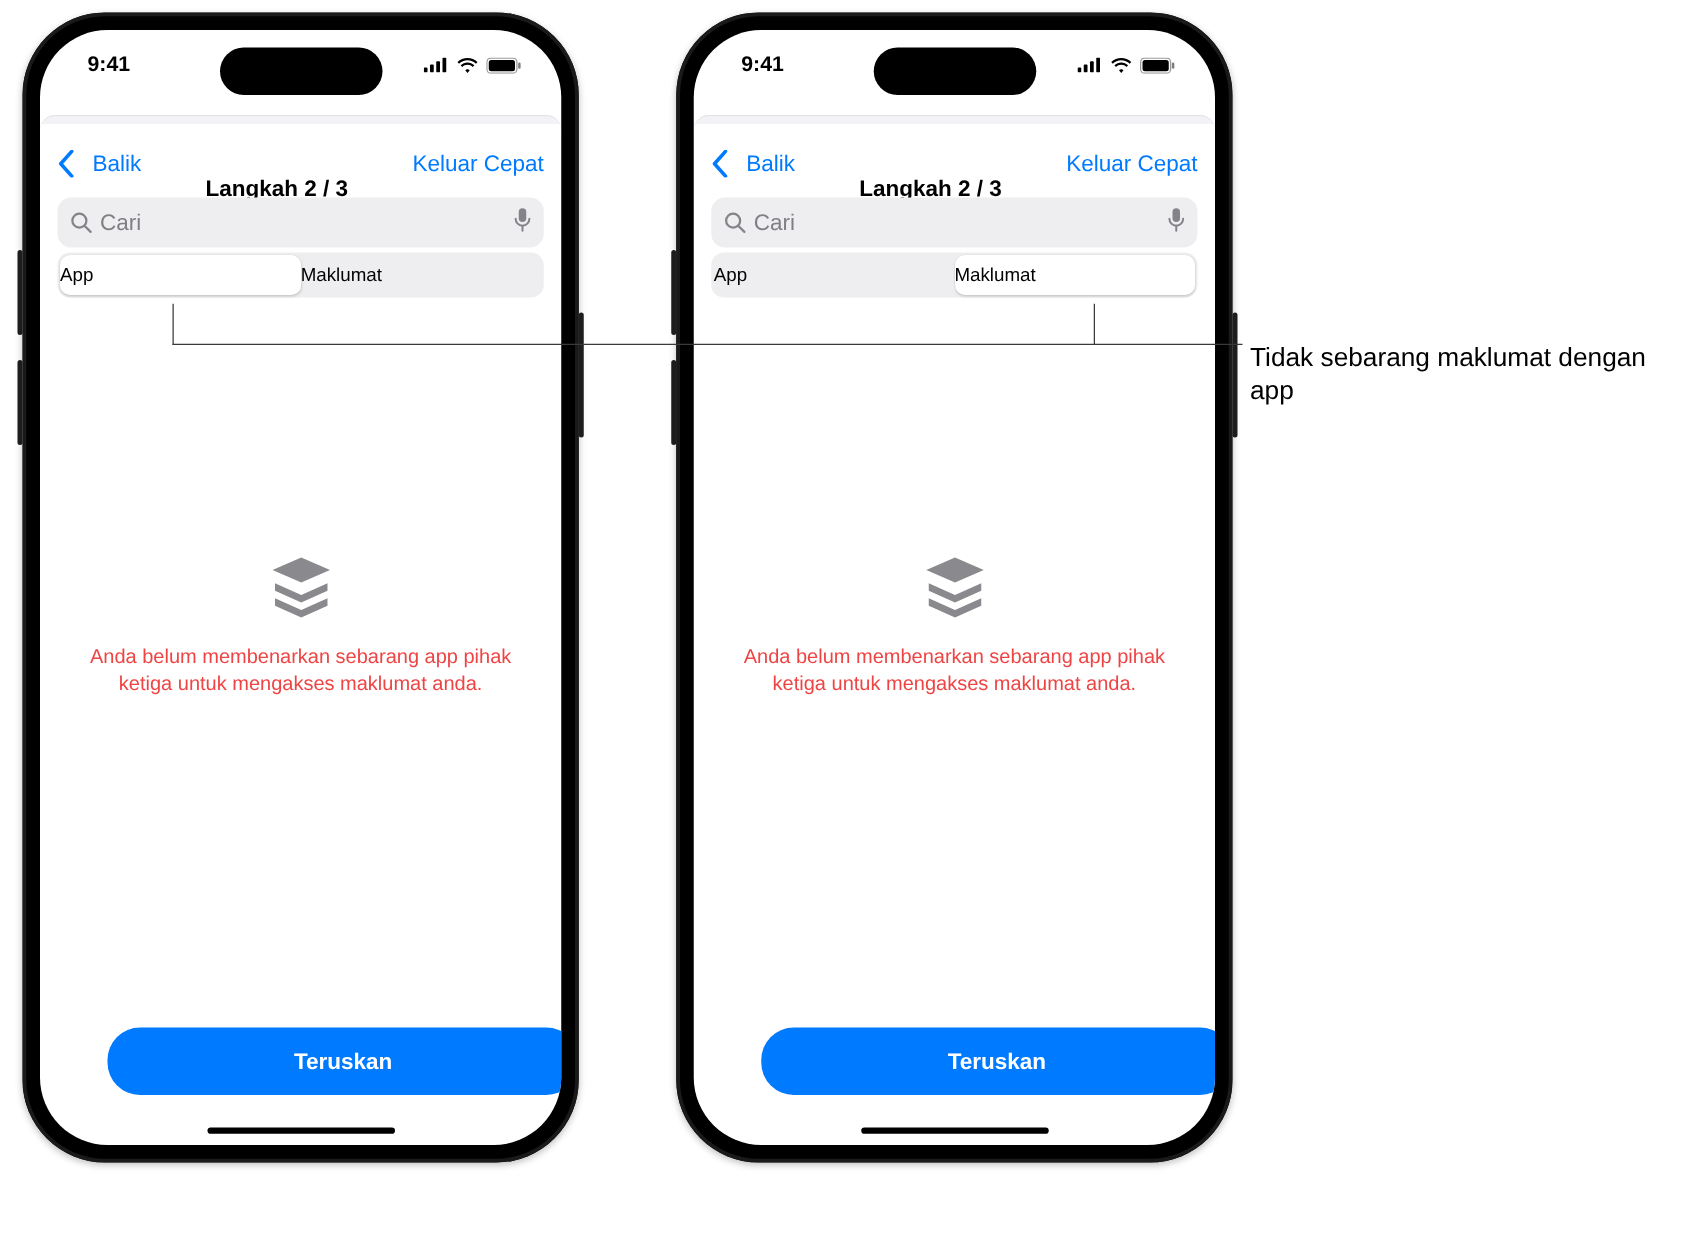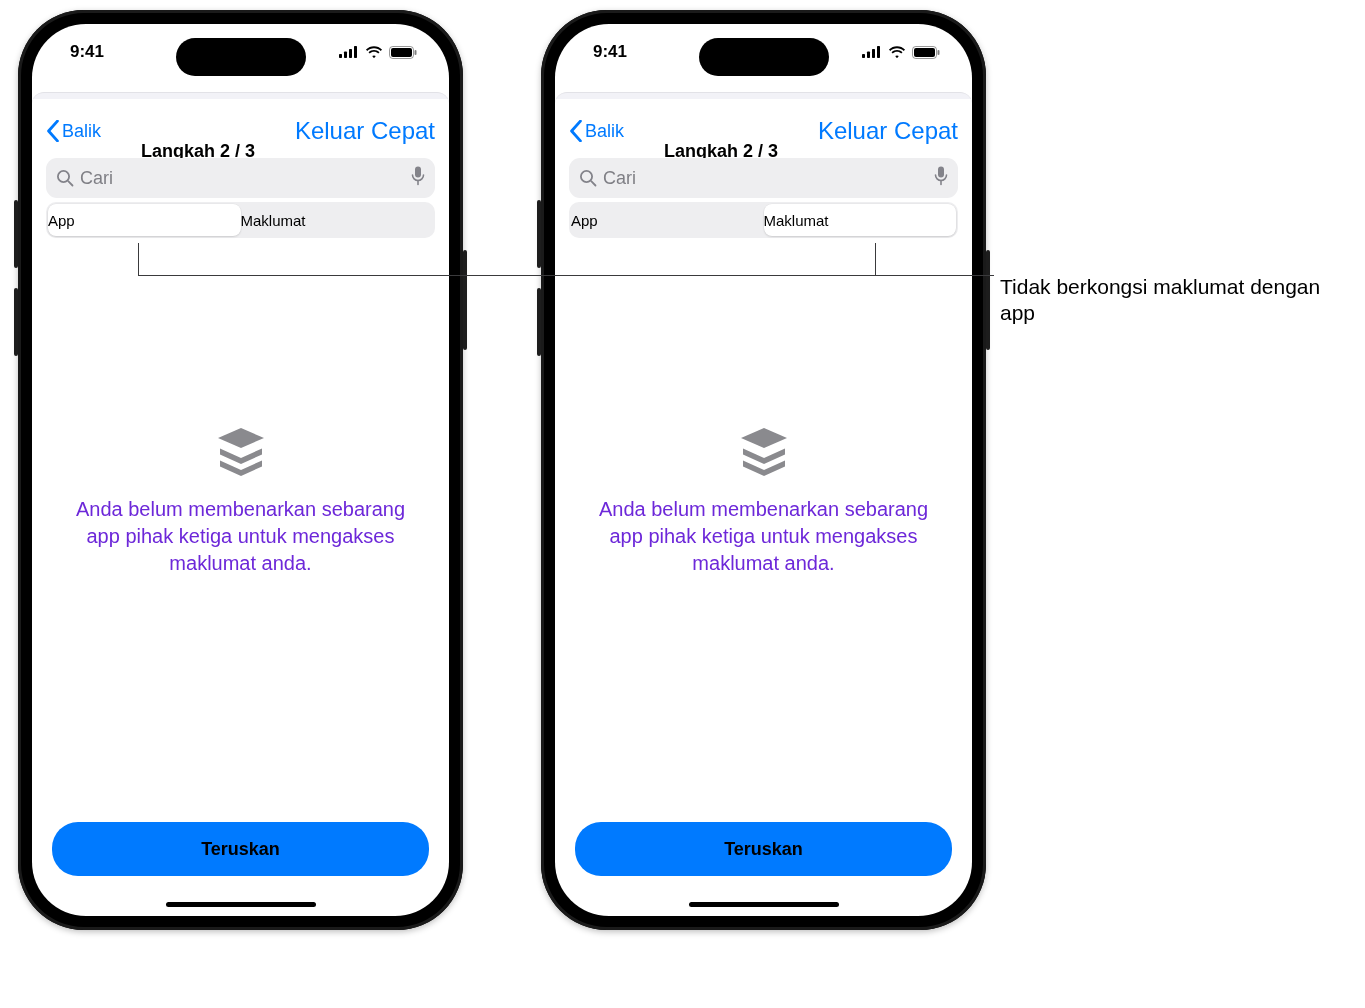--- a/index.html
+++ b/index.html
@@ -94,29 +94,29 @@
   
   .nav-bar {
     height: 46px;
     display: flex;
     align-items: center;
     justify-content: space-between;
     padding: 0 14px;
     flex-shrink: 0;
   }
   .nav-back {
-    display: flex; align-items: center; gap: 2px;
+    display: flex; align-items: center; gap: 14px;
     color: #007aff; font-size: 18px; font-weight: 400;
     cursor: pointer;
   }
   .nav-title {
     font-size: 18px; font-weight: 600; color: #000; margin-top: 40px;
   }
   .nav-action {
-    color: #007aff; font-size: 24px; font-weight: 400;
+    color: #007aff; font-size: 18px; font-weight: 400;
     cursor: pointer;
   }
 
   
   .search-wrap {
     padding: 4px 14px 4px;
     flex-shrink: 0;
   }
   .search-field {
     background: #eeeef0;
@@ -171,40 +171,41 @@
     flex: 1;
     display: flex;
     flex-direction: column;
     align-items: center;
     justify-content: center;
     padding: 0 30px 60px;
     text-align: center;
   }
   .empty-state .stack-icon { color: #8a8a8e; margin-bottom: 14px; }
   .empty-text {
-    color: #6d28d9;
-    font-size: 20px;
+    color: #ef4444;
+    font-size: 16px;
     line-height: 1.35;
   }
 
   
   .bottom-area {
     padding: 0 20px 40px;
     flex-shrink: 0;
   }
   .primary-btn {
     width: 100%;
     height: 54px;
     background: #007aff;
     border: none;
     border-radius: 26px;
-    color: #000000;
+    color: #ffffff;
     font-size: 18px;
     font-weight: 600;
     cursor: pointer;
+    margin-left: 34px;
   }
 
   .home-indicator {
     position: absolute;
     bottom: 9px; left: 50%; transform: translateX(-50%);
     width: 150px; height: 5px; border-radius: 3px; background: #000;
   }
 
   
   .callout {
@@ -410,13 +411,13 @@
 
       <div class="home-indicator"></div>
     </div>
   </div>
 
 </div>
 
 <div class="callout-tick1"></div>
 <div class="callout-tick2"></div>
 <div class="callout-line-h"></div>
-<div class="callout">Tidak berkongsi maklumat dengan app</div>
+<div class="callout">Tidak sebarang maklumat dengan app</div>
 
 </body></html>

